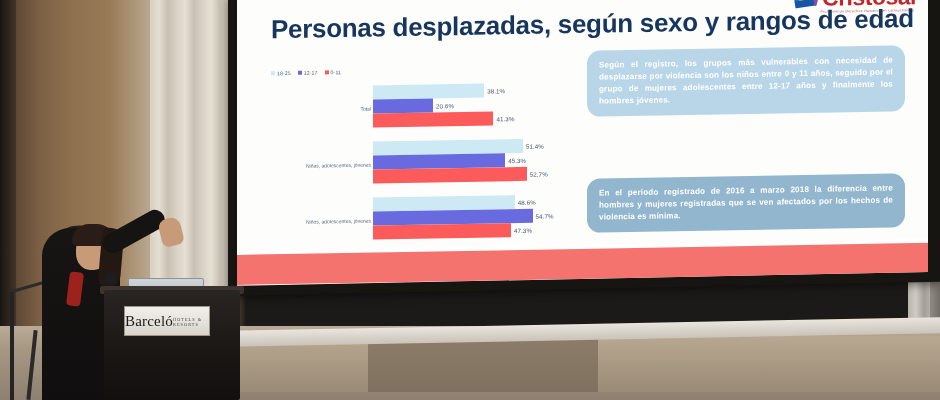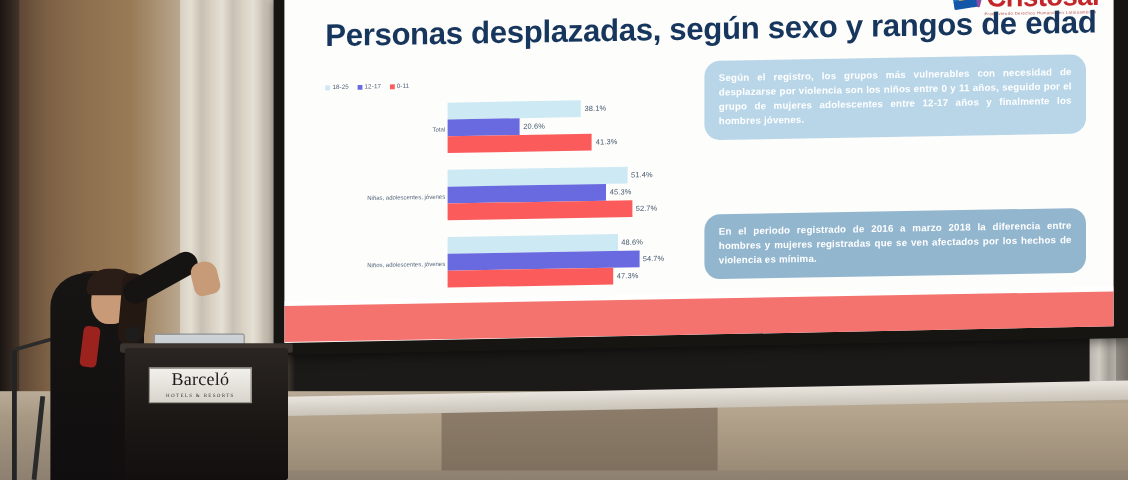--- a/index.html
+++ b/index.html
@@ -153,21 +153,21 @@
     border-radius: 2px;
   }
   .podium-edge {
     position: absolute; left: 100px; top: 286px; width: 144px; height: 8px;
     background: #3a332e; border-radius: 2px;
   }
   .podium-sign {
     position: absolute; left: 124px; top: 306px; width: 86px; height: 30px;
     background: linear-gradient(to bottom, #f2f0ec, #d9d5cd);
     border: 1px solid #9a948a;
-    display: flex; flex-direction: column; align-items: center; justify-content: center;
+    display: flex; flex-direction: row; align-items: center; justify-content: center;
   }
   .podium-brand {
     font-family: "Liberation Serif", serif; font-size: 15px; color: #1a1a1a;
     line-height: 1; letter-spacing: .2px;
   }
   .podium-tag {
     font-family: "Liberation Serif", serif; font-size: 4.2px; color: #3a3a3a;
     letter-spacing: 1.1px; margin-top: 2px;
   }
 

